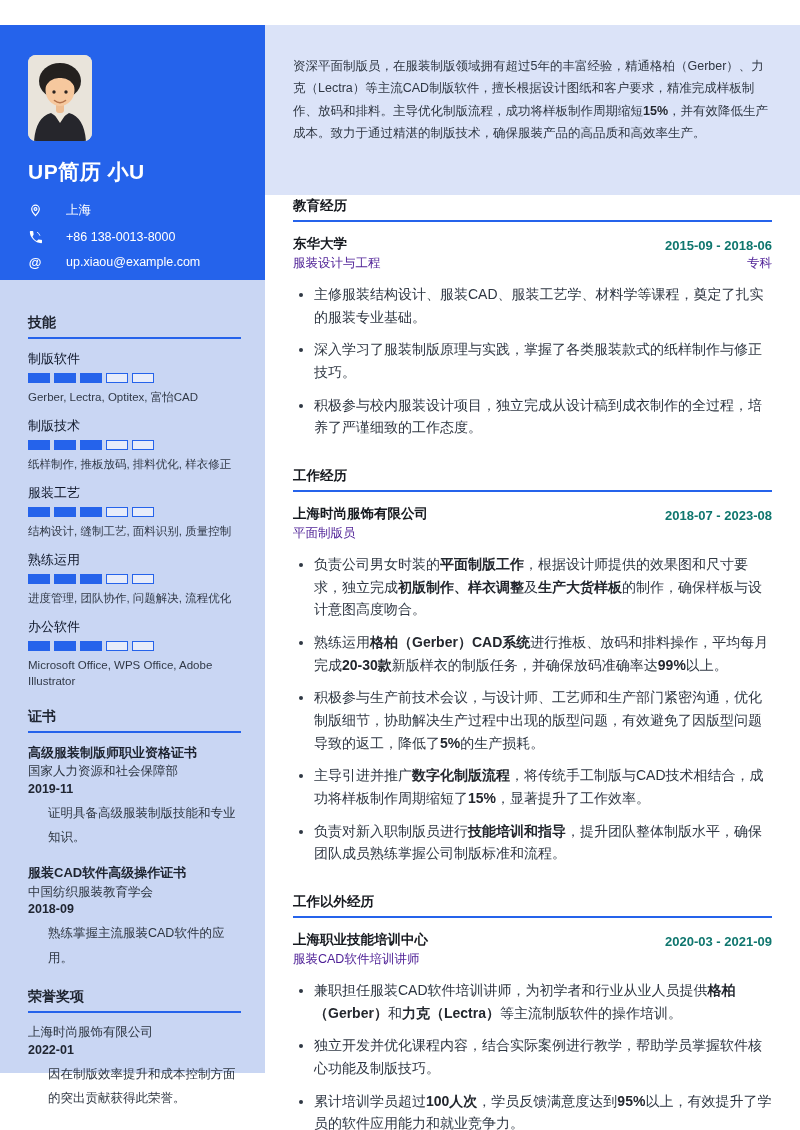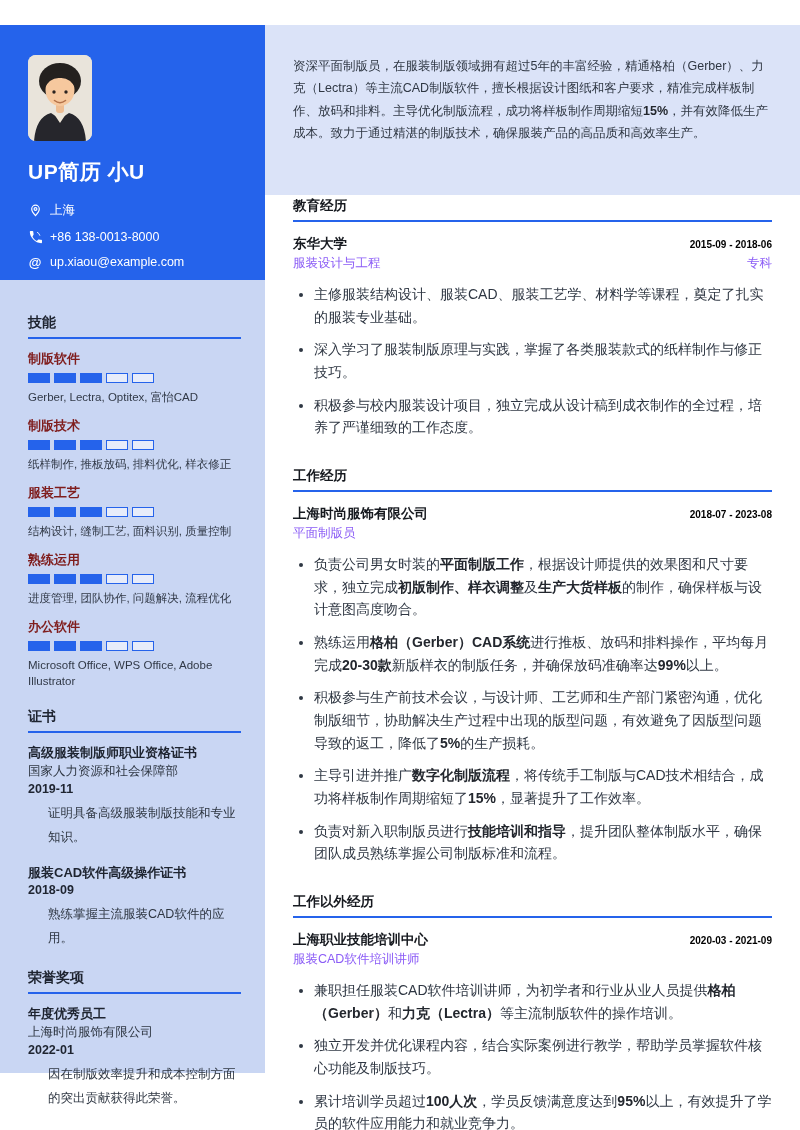--- a/index.html
+++ b/index.html
@@ -18,37 +18,37 @@
   .profile-card {
     position:absolute; left:0; top:25px; width:265px; height:327px;
     background:#2563eb; color:#ffffff; padding:30px 28px 0 28px;
   }
   .photo {
     width:64px; height:86px; border-radius:8px; overflow:hidden;
     background:#e9e4db; display:block;
   }
   .photo svg { display:block; width:100%; height:100%; }
   .profile-name { font-size:21px; font-weight:bold; letter-spacing:.5px; margin:17px 0 16px 0; color:#fff; }
-  .contact-row { display:flex; align-items:center; gap:8px; font-size:12.5px; margin-bottom:11px; color:#ffffff; }
+  .contact-row { display:flex; align-items:center; gap:24px; font-size:12.5px; margin-bottom:11px; color:#ffffff; }
   .cicon { width:14px; height:14px; display:inline-flex; align-items:center; justify-content:center; flex:0 0 14px; }
   .cicon svg { width:13px; height:13px; display:block; }
   .at-glyph { font-size:13px; font-weight:bold; line-height:1; }
 
   
   .sidebar {
     position:absolute; left:0; top:280px; width:265px; height:793px;
     background:#c9d6f3; padding:34px 24px 0 28px; color:#2e3642;
   }
   .side-h {
     font-size:14px; font-weight:bold; color:#1e2430;
     border-bottom:2px solid #2563eb; padding-bottom:5px; margin-bottom:11px;
   }
   .side-section { margin-bottom:18px; }
   .skill { margin-bottom:12px; }
-  .skill-name { font-size:13px; font-weight:bold; color:#7f1d1d; margin-bottom:5px; }
+  .skill-name { font-size:13px; font-weight:normal; color:#0f172a; margin-bottom:5px; }
   .bar { display:flex; gap:4px; margin-bottom:6px; }
   .bar span { width:22px; height:10px; display:inline-block; }
   .bar span.f { background:#2563eb; }
   .bar span.e { border:1.5px solid #2563eb; background:rgba(255,255,255,.55); }
   .skill-items { font-size:11.5px; line-height:1.4; color:#313947; }
   .cert { margin-bottom:15px; }
   .cert-name { font-size:13px; font-weight:bold; color:#1e2430; line-height:1.35; }
   .cert-issuer { font-size:12.5px; line-height:1.4; margin-top:2px; }
   .cert-date { font-size:12.5px; font-weight:bold; color:#1e2430; margin-top:1px; }
   .cert-desc { font-size:12.5px; line-height:1.95; margin-top:5px;margin-left:20px; }
@@ -59,24 +59,24 @@
     padding:30px 28px 0 28px;
   }
   .summary { font-size:12.5px; line-height:1.78; color:#2f3743; }
   .summary b, li b { font-weight:bold; color:#23272e; }
   .section { margin-top:28px; }
   .section.first { margin-top:53px; }
   .main-h {
     font-size:13.5px; font-weight:bold; color:#16191f;
     border-bottom:2px solid #2563eb; padding-bottom:5px;
   }
-  .entry-head { display:flex; justify-content:space-between; align-items:center; margin-top:13px; }
+  .entry-head { display:flex; justify-content:space-between; align-items:flex-end; margin-top:13px; }
   .entry-name { font-size:13.5px; font-weight:bold; color:#16191f; }
-  .entry-date { font-size:10px; font-weight:bold; color:#000000; }
-  .entry-sub { display:flex; justify-content:space-between; font-size:12.5px; color:#8b5cf6; margin-top:2px; }
+  .entry-date { font-size:13px; font-weight:bold; color:#0f766e; }
+  .entry-sub { display:flex; justify-content:space-between; font-size:12.5px; color:#4c1d95; margin-top:2px; }
   .main ul { margin-top:11px; padding-left:21px; list-style:disc outside; }
   .main li { font-size:14px; line-height:1.62; color:#2f3743; margin-bottom:10px; }
 </style>
 </head>
 <body>
 
 <div class="page">
   <div class="top-band"></div>
 
   <aside class="profile-card">
@@ -184,29 +184,29 @@
     <section class="side-section">
       <h2 class="side-h">证书</h2>
       <div class="cert">
         <div class="cert-name">高级服装制版师职业资格证书</div>
         <div class="cert-issuer">国家人力资源和社会保障部</div>
         <div class="cert-date">2019-11</div>
         <div class="cert-desc">证明具备高级服装制版技能和专业知识。</div>
       </div>
       <div class="cert">
         <div class="cert-name">服装CAD软件高级操作证书</div>
+        <div class="cert-issuer">中国纺织服装教育学会</div>
         <div class="cert-date">2018-09</div>
         <div class="cert-desc">熟练掌握主流服装CAD软件的应用。</div>
       </div>
     </section>
 
     <section class="side-section">
       <h2 class="side-h">荣誉奖项</h2>
       <div class="cert">
-        <div class="cert-name">年度优秀员工</div>
         <div class="cert-issuer">上海时尚服饰有限公司</div>
         <div class="cert-date">2022-01</div>
         <div class="cert-desc">因在制版效率提升和成本控制方面的突出贡献获得此荣誉。</div>
       </div>
     </section>
   </aside>
 
   <main class="main">
     <p class="summary"><span>资深平面制版员，在服装制版领域拥有超过5年的丰富经验，精通格柏（Gerber）、力克（Lectra）等主流CAD制版软件，擅长根据设计图纸和客户要求，精准完成样板制作、放码和排料。主导优化制版流程，成功将样板制作周期缩短</span><b>15%</b><span>，并有效降低生产成本。致力于通过精湛的制版技术，确保服装产品的高品质和高效率生产。</span></p>
 

